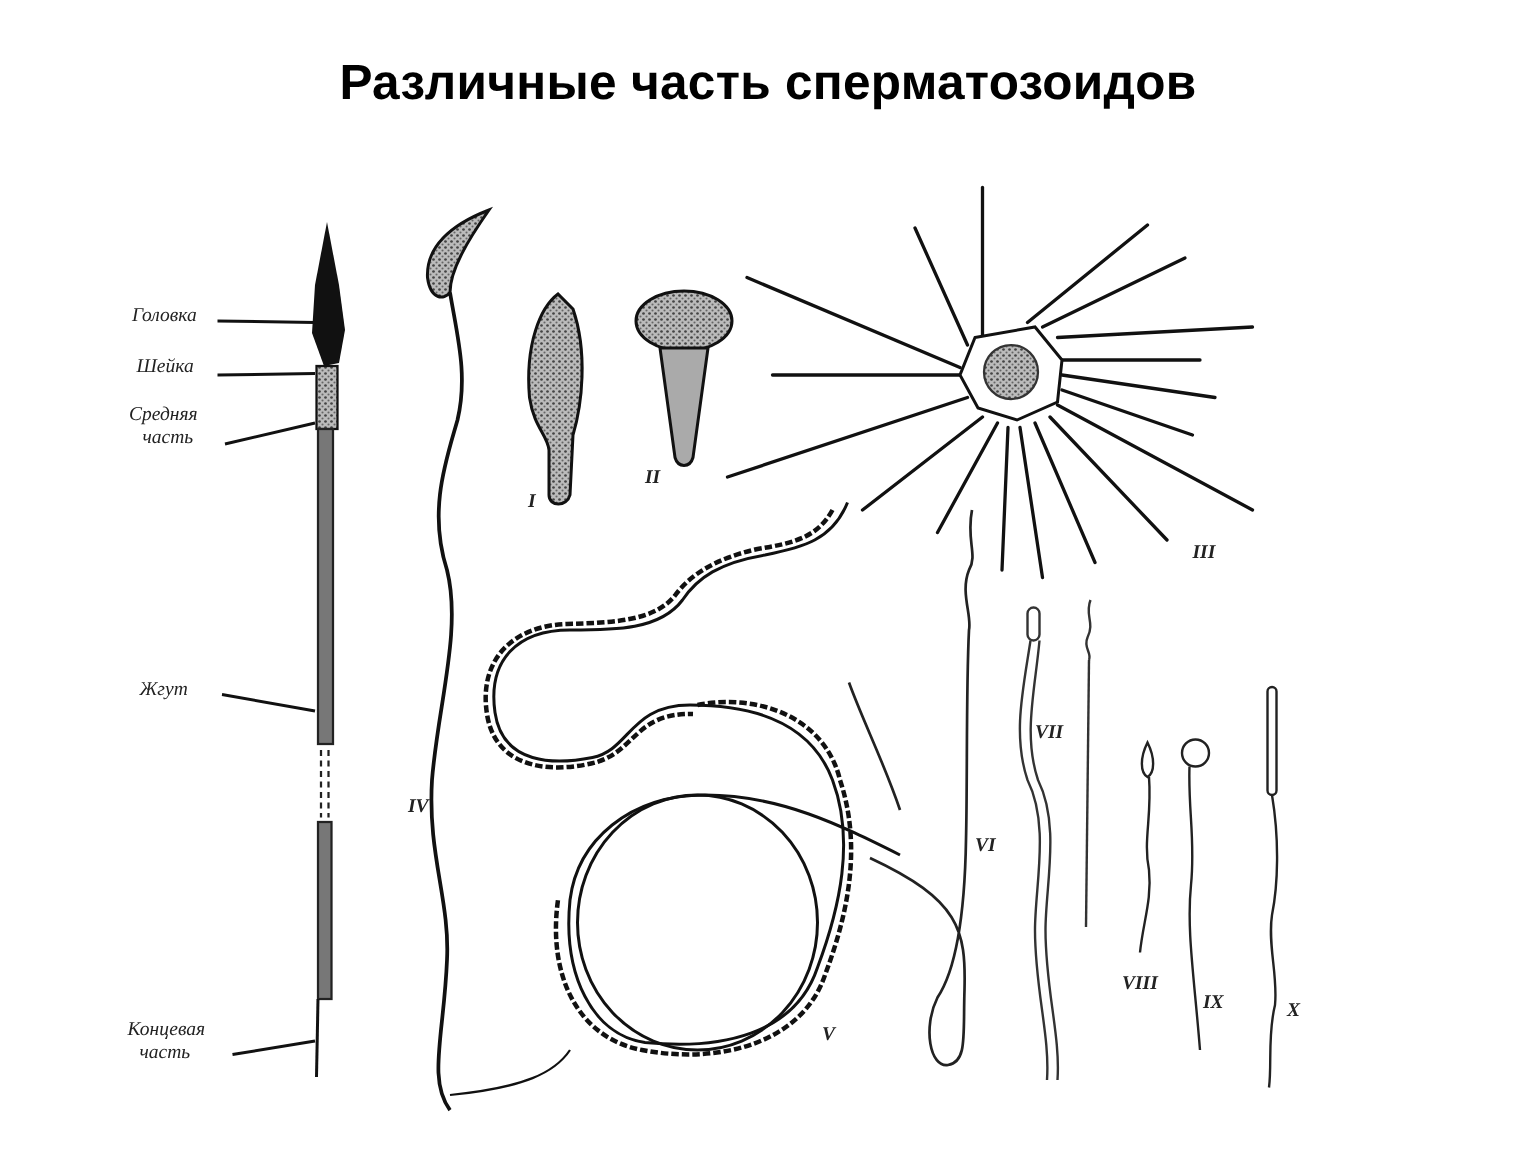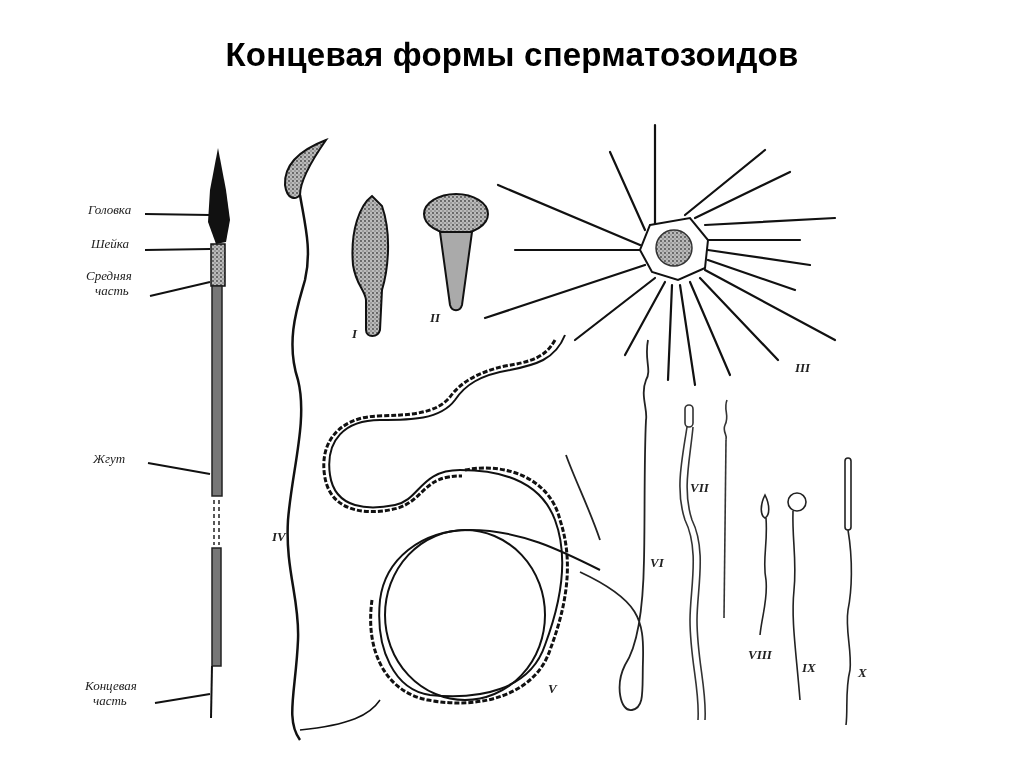--- a/index.html
+++ b/index.html
@@ -5,21 +5,21 @@
   html,body{margin:0;padding:0;background:#fff;}
   body{width:1024px;height:768px;position:relative;overflow:hidden;font-family:"Liberation Sans",sans-serif;}
   .title{position:absolute;left:0;top:36px;width:1024px;text-align:center;font-size:33px;font-weight:bold;color:#000;letter-spacing:0.2px;}
   svg.fig{position:absolute;left:0;top:0;}
   .lbl{font-family:"Liberation Serif",serif;font-style:italic;font-size:13px;fill:#222;}
   .rom{font-family:"Liberation Serif",serif;font-style:italic;font-weight:bold;font-size:13px;fill:#222;}
 </style>
 </head>
 <body>
 
-<div class="title">Концевая формы сперматозоидов</div>
+<div class="title">Различные часть сперматозоидов</div>
 
 <svg class="fig" width="1024" height="768" viewBox="0 0 1024 768">
   <defs>
     <pattern id="dots" width="4" height="4" patternUnits="userSpaceOnUse">
       <rect width="4" height="4" fill="#bbb"></rect>
       <circle cx="1" cy="1" r="0.9" fill="#444"></circle>
       <circle cx="3" cy="3" r="0.7" fill="#666"></circle>
     </pattern>
   </defs>
 

